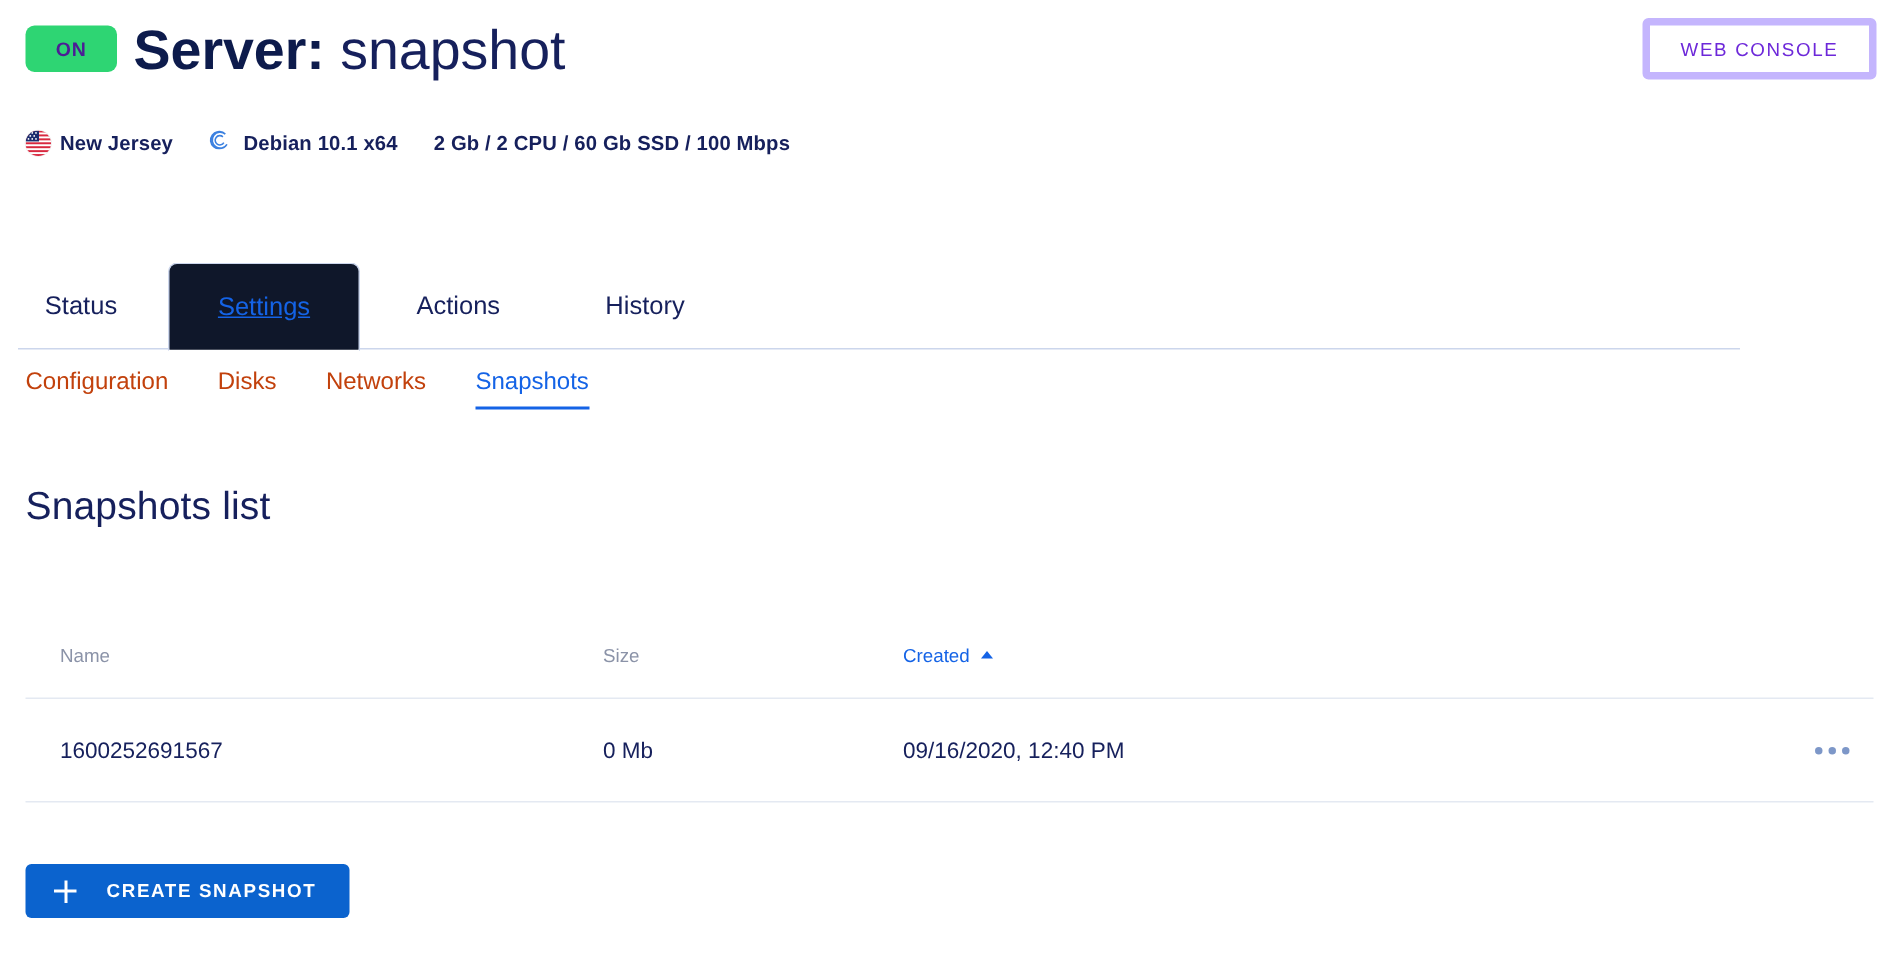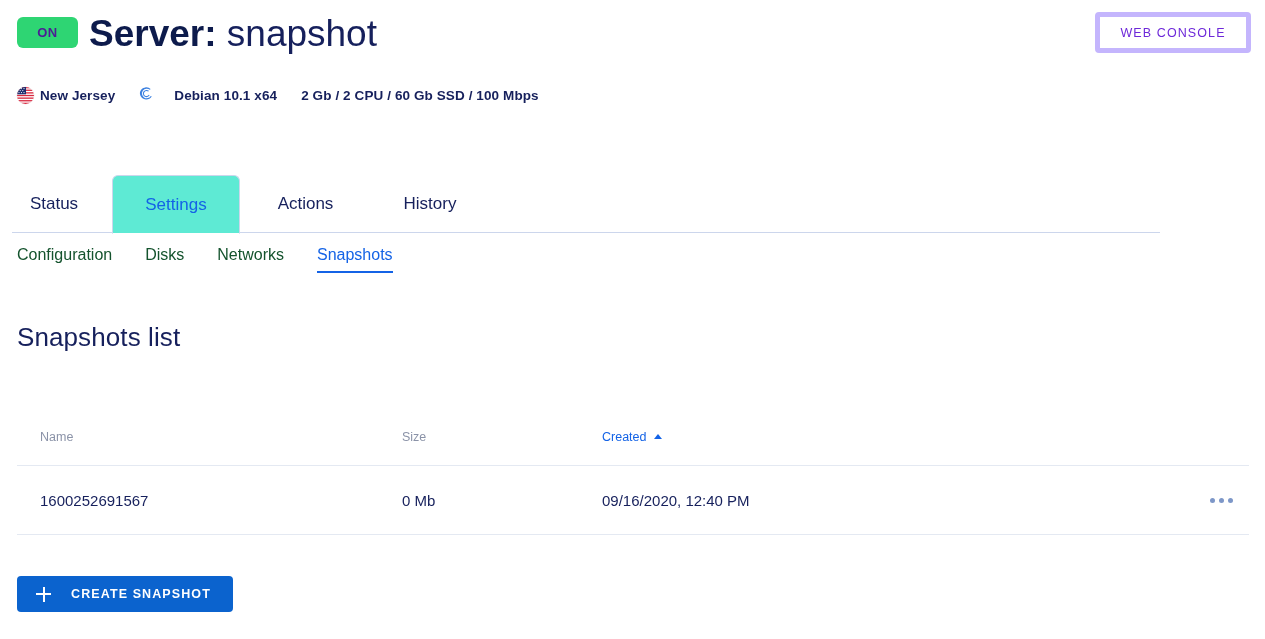--- a/index.html
+++ b/index.html
@@ -70,21 +70,21 @@
     position: absolute;
     left: 17px; top: 84px;
     height: 22px;
     display: flex;
     align-items: center;
     font-size: 13.5px;
     color: #16205c;
     white-space: nowrap;
   }
   .meta-item { display: flex; align-items: center; }
-  .meta-item + .meta-item { margin-left: 24px; gap: 12px; }
+  .meta-item + .meta-item { margin-left: 24px; }
   .meta-text { font-weight: 600; letter-spacing: 0.1px; }
   .flag-icon {
     width: 17px; height: 17px;
     border-radius: 50%;
     overflow: hidden;
     position: relative;
     margin-right: 6px;
     flex: none;
     box-shadow: 0 0 0 0.5px rgba(0,0,0,0.08);
   }
@@ -109,36 +109,37 @@
     color: #16205c;
     cursor: pointer;
     background: transparent;
   }
   .tab.active {
     color: #1463e6;
     border: 1px solid #ccd6ec;
     border-bottom: 1px solid #ffffff;
     border-top-left-radius: 6px;
     border-top-right-radius: 6px;
-    background: #5eead4;
+    background: #0f172a;
     height: 59px;
     z-index: 3;
+    text-decoration: underline;
   }
 
   
   .subtabs {
     position: absolute;
     left: 17px; top: 246px;
     height: 36px;
     display: flex;
     align-items: flex-start;
   }
   .subtab {
     font-size: 16px;
-    color: #14532d;
+    color: #c2410c;
     cursor: pointer;
     padding-bottom: 9px;
     position: relative;
   }
   .subtab + .subtab { margin-left: 33px; }
   .subtab.active { color: #1463e6; }
   .subtab.active::after {
     content: "";
     position: absolute;
     left: 0; right: 0; bottom: 0;

